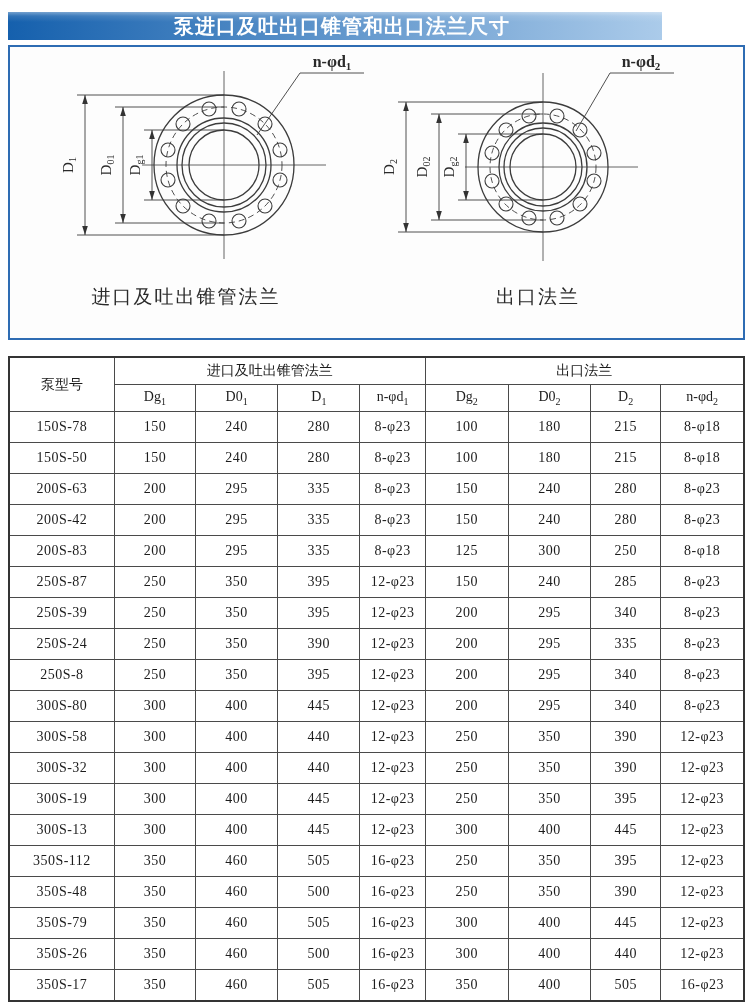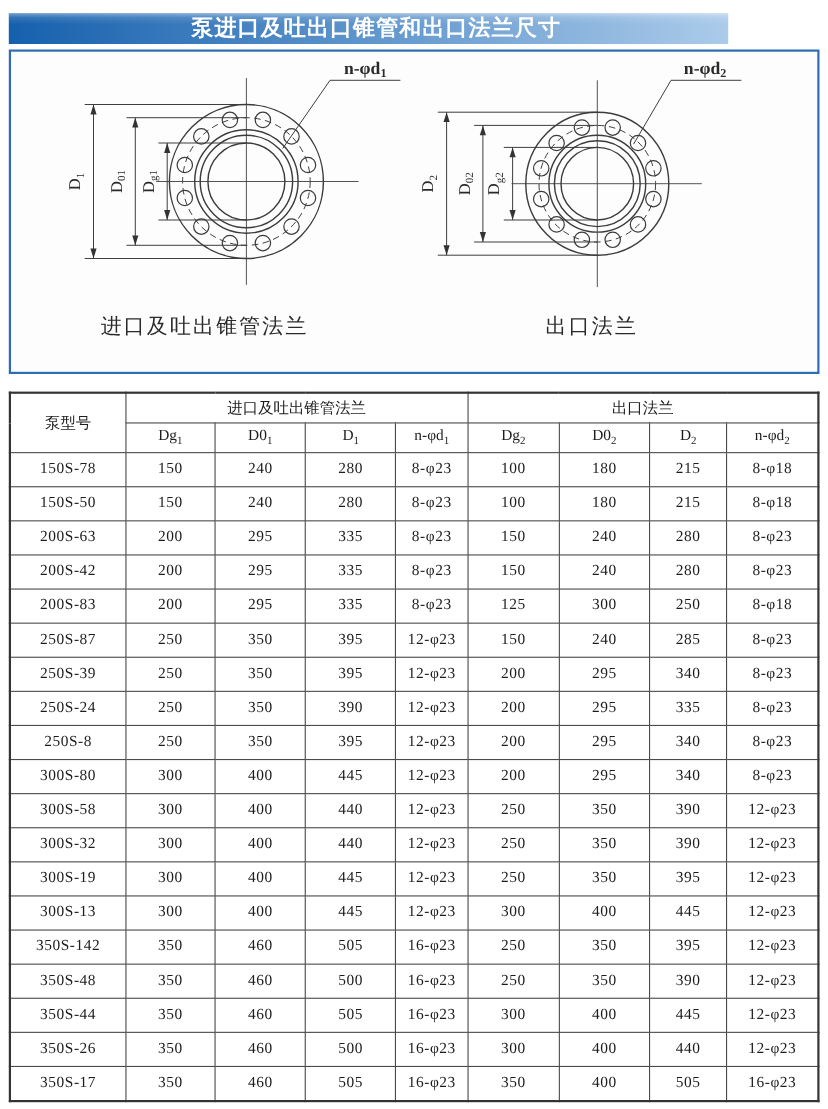--- a/index.html
+++ b/index.html
@@ -337,21 +337,21 @@
         <td>300</td>
         <td>400</td>
         <td>445</td>
         <td>12-φ23</td>
         <td>300</td>
         <td>400</td>
         <td>445</td>
         <td>12-φ23</td>
       </tr>
       <tr>
-        <td>350S-142</td>
+        <td>350S-112</td>
         <td>350</td>
         <td>460</td>
         <td>505</td>
         <td>16-φ23</td>
         <td>250</td>
         <td>350</td>
         <td>395</td>
         <td>12-φ23</td>
       </tr>
       <tr>
@@ -359,21 +359,21 @@
         <td>350</td>
         <td>460</td>
         <td>500</td>
         <td>16-φ23</td>
         <td>250</td>
         <td>350</td>
         <td>390</td>
         <td>12-φ23</td>
       </tr>
       <tr>
-        <td>350S-44</td>
+        <td>350S-79</td>
         <td>350</td>
         <td>460</td>
         <td>505</td>
         <td>16-φ23</td>
         <td>300</td>
         <td>400</td>
         <td>445</td>
         <td>12-φ23</td>
       </tr>
       <tr>

